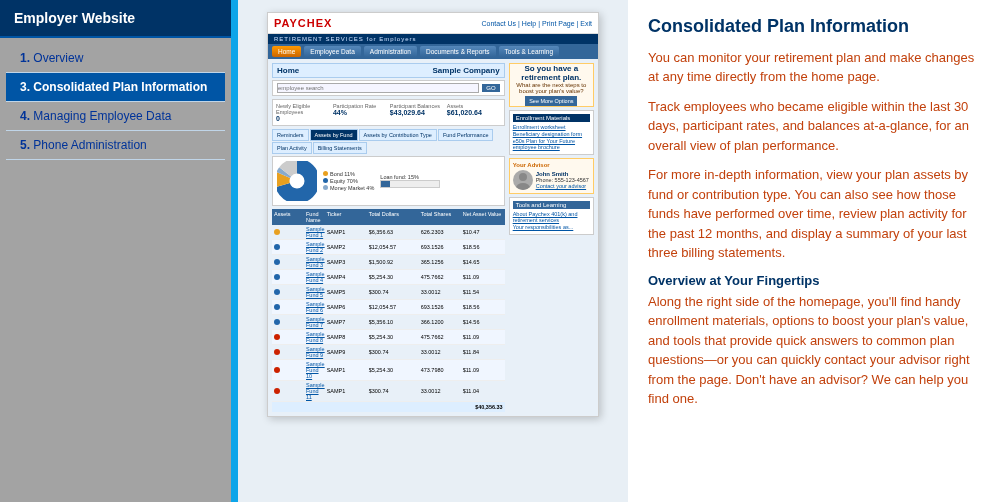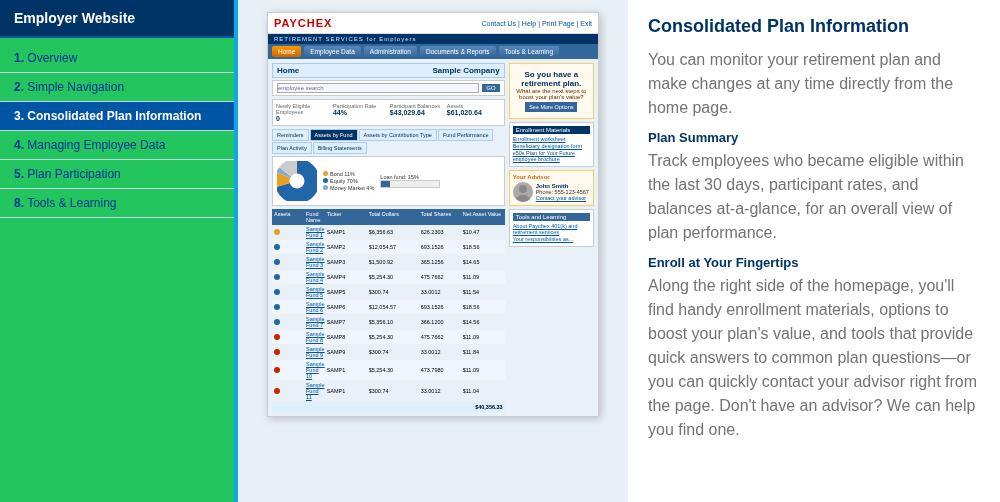--- a/index.html
+++ b/index.html
@@ -10,35 +10,35 @@
       width: 1000px;
       height: 502px;
       overflow: hidden;
       display: flex;
     }
 
     
     .sidebar {
       width: 238px;
       min-width: 238px;
-      background: #22c55e;
-      border-right: 4px solid #0ea5e9;
+      background: #a3a3a3;
+      border-right: 7px solid #0ea5e9;
       display: flex;
       flex-direction: column;
     }
     .sidebar-header {
       background: #003366;
       color: #fff;
       font-size: 14px;
       font-weight: bold;
       padding: 10px 14px;
       border-bottom: 2px solid #0055a5;
     }
     .sidebar-nav {
-      padding: 6px 0;
+      padding: 6px 6px;
     }
     .nav-item {
       padding: 7px 14px;
       cursor: pointer;
       font-size: 12px;
       color: #003399;
       border-bottom: 1px solid #c0d5e8;
     }
     .nav-item.active {
       background: #0055a5;
@@ -188,21 +188,21 @@
     }
     .ss-stat-value {
       color: #003366;
       font-weight: bold;
       font-size: 7px;
     }
 
     .ss-retirement-box {
       background: #fff9ee;
       border: 1px solid #ffcc66;
-      padding: 6px;
+      padding: 0;
       font-size: 6px;
       color: #663300;
       text-align: center;
       margin-bottom: 3px;
     }
     .ss-retirement-box .big {
       font-size: 8px;
       font-weight: bold;
       color: #003366;
     }
@@ -389,47 +389,45 @@
       background: #fff;
     }
     .right-panel h1 {
       font-size: 18px;
       color: #003366;
       font-weight: bold;
       margin-bottom: 10px;
       line-height: 1.2;
     }
     .right-panel p {
-      font-size: 16px;
-      color: #737373;
+      font-size: 13px;
+      color: #c2410c;
       line-height: 1.5;
       margin-bottom: 10px;
     }
     .right-panel h2 {
       font-size: 13px;
       color: #003366;
       font-weight: bold;
       margin-bottom: 4px;
       margin-top: 6px;
     }
   </style>
 </head>
 <body>
 
 <div class="sidebar">
   <div class="sidebar-header">
     <span>Employer Website</span>
   </div>
   <div class="sidebar-nav" id="sidebar-nav">
       <div class="nav-item"><span class="nav-number">1.</span> <span>Overview</span></div>
-      <div class="nav-item"><span class="nav-number">2.</span> <span>Simple Navigation</span></div>
       <div class="nav-item active"><span class="nav-number">3.</span> <span>Consolidated Plan Information</span></div>
       <div class="nav-item"><span class="nav-number">4.</span> <span>Managing Employee Data</span></div>
-      <div class="nav-item"><span class="nav-number">5.</span> <span>Plan Participation</span></div>
-      <div class="nav-item"><span class="nav-number">8.</span> <span>Tools &amp; Learning</span></div>
+      <div class="nav-item"><span class="nav-number">5.</span> <span>Phone Administration</span></div>
     </div>
 </div>
 
 <div class="main-content">
 
   <div class="center-panel">
     <div class="screenshot-container">
 
       <div class="ss-header">
         <div class="ss-logo">
@@ -670,20 +668,20 @@
 
         </div>
       </div>
     </div>
   </div>
 
   <div class="right-panel">
     <h1>Consolidated Plan Information</h1>
     <p>You can monitor your retirement plan and make changes at any time directly from the home page.</p>
     <div id="right-sections">
-        <h2>Plan Summary</h2>
         <p>Track employees who became eligible within the last 30 days, participant rates, and balances at-a-glance, for an overall view of plan performance.</p>
-        <h2>Enroll at Your Fingertips</h2>
+        <p>For more in-depth information, view your plan assets by fund or contribution type. You can also see how those funds have performed over time, review plan activity for the past 12 months, and display a summary of your last three billing statements.</p>
+        <h2>Overview at Your Fingertips</h2>
         <p>Along the right side of the homepage, you'll find handy enrollment materials, options to boost your plan's value, and tools that provide quick answers to common plan questions—or you can quickly contact your advisor right from the page. Don't have an advisor? We can help you find one.</p>
       </div>
   </div>
 
 </div>
 
 </body></html>

